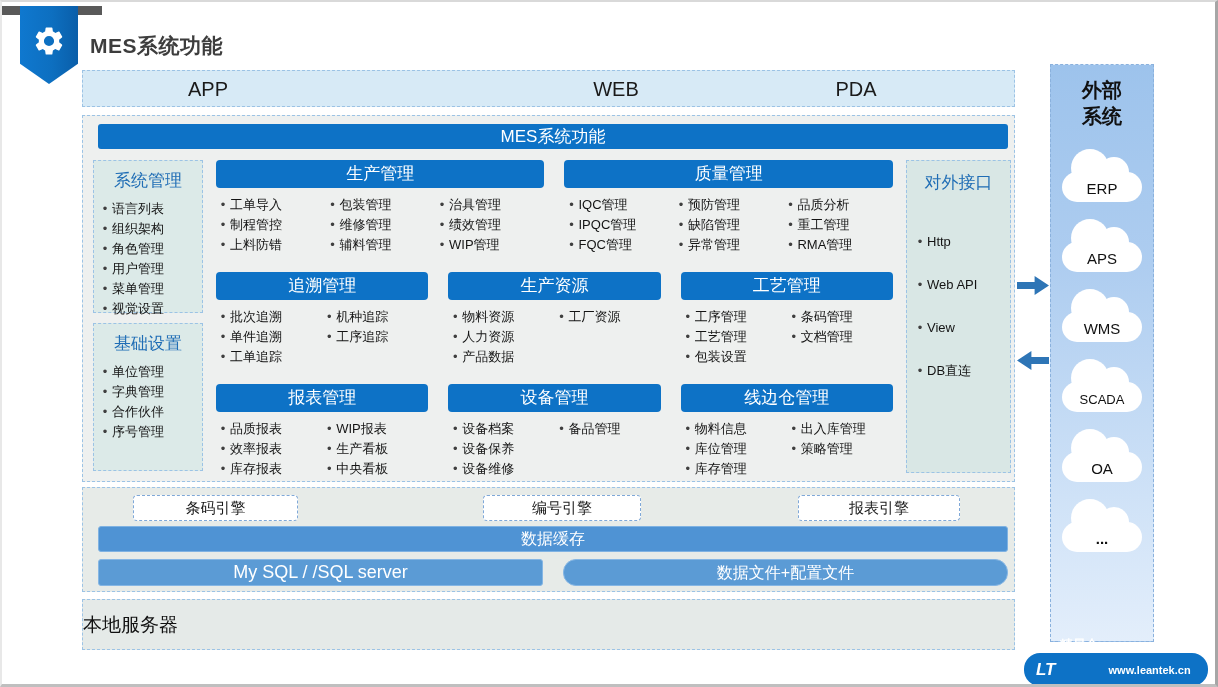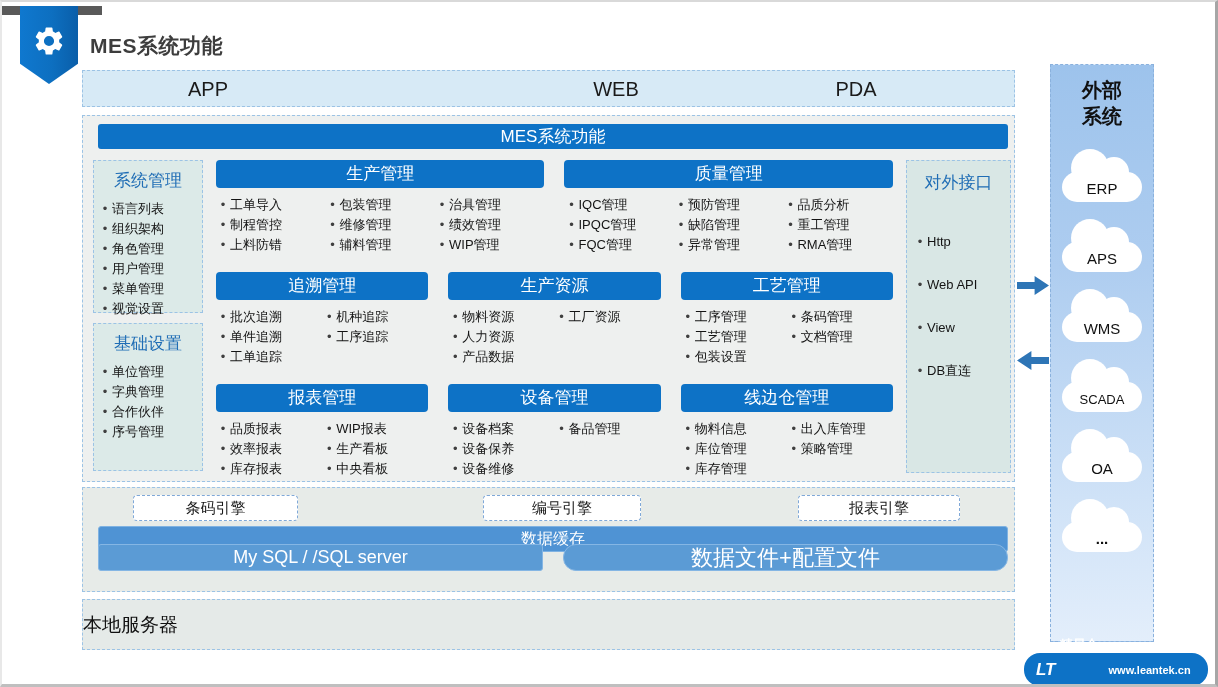--- a/index.html
+++ b/index.html
@@ -58,24 +58,24 @@
   .middleware{position:absolute;left:80px;top:485px;width:933px;height:105px;background:#e7ebe8;
               border:1px dashed #9cc3e5;box-sizing:border-box;}
   .engine{position:absolute;top:7px;height:26px;background:#fff;border:1px dashed #7fa8d8;border-radius:4px;
           box-sizing:border-box;text-align:center;line-height:24px;font-size:15px;color:#1a1a1a;}
   .engine.e1{left:50px;width:165px;}
   .engine.e2{left:400px;width:158px;}
   .engine.e3{left:715px;width:162px;}
   .cache-bar{position:absolute;left:15px;top:38px;width:910px;height:26px;border-radius:3px;
              background:#4f93d4;border:1px solid #7fb2e2;box-sizing:border-box;
              color:#fff;font-size:16px;text-align:center;line-height:24px;}
-  .db-bar{position:absolute;top:56px;height:27px;border-radius:3px;background:#5b9bd5;
+  .db-bar{position:absolute;top:71px;height:27px;border-radius:3px;background:#5b9bd5;
           border:1px solid #85b6e4;box-sizing:border-box;color:#fff;text-align:center;line-height:25px;}
   .db-bar.left{left:15px;width:445px;font-size:18px;}
-  .db-bar.right{left:480px;width:445px;font-size:22px;border-radius:13px;}
+  .db-bar.right{left:480px;width:445px;font-size:16px;border-radius:13px;}
 
   
   .local-server{position:absolute;left:80px;top:597px;width:933px;height:51px;background:#e5eae8;
                 border:1px dashed #9cc3e5;box-sizing:border-box;text-align:left;
                 line-height:49px;font-size:19px;color:#111;}
 
   
   .external{position:absolute;left:1048px;top:62px;width:104px;height:578px;box-sizing:border-box;
             background:linear-gradient(180deg,#9dc3ec 0%,#aecdf0 35%,#cfe2f7 75%,#e3eefb 100%);
             border:1px dashed #8ab1dd;display:flex;flex-direction:column;align-items:center;padding-top:12px;}

